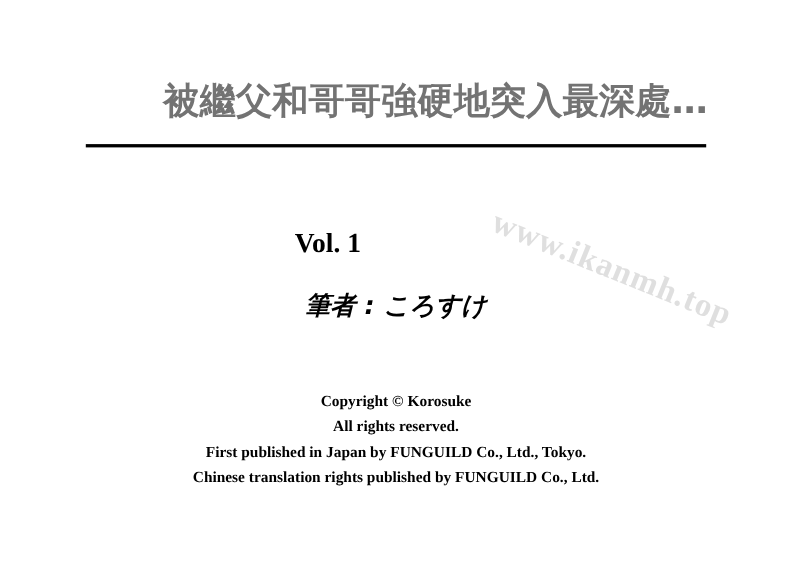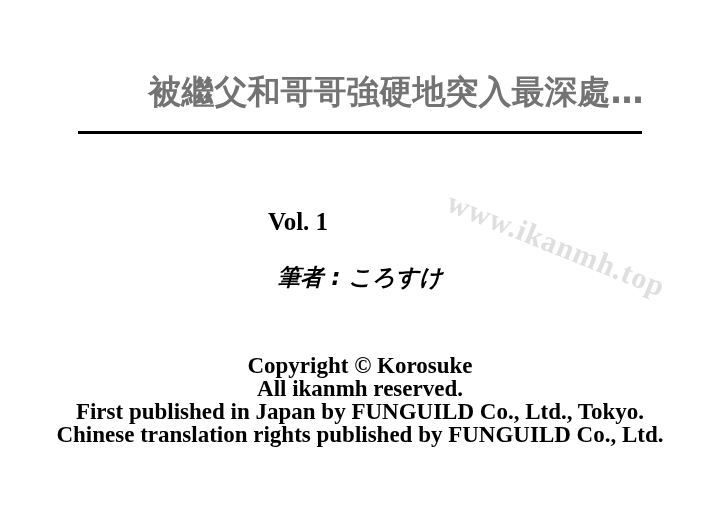--- a/index.html
+++ b/index.html
@@ -74,21 +74,21 @@
   }
 
   .copyright {
     position: absolute;
     top: 354px;
     left: 0;
     width: 720px;
     text-align: center;
     font-family: "Liberation Serif", serif;
     font-weight: bold;
-    font-size: 23px;
+    font-size: 14px;
     line-height: 23px;
     color: #000000;
   }
   .copyright div {
     white-space: nowrap;
   }
 
   
   .watermark {
     position: absolute;
@@ -114,20 +114,20 @@
   <div class="title">被繼父和哥哥強硬地突入最深處…</div>
 
   <div class="rule"></div>
 
   <div class="volume">Vol. 1</div>
 
   <div class="author">筆者 : ころすけ</div>
 
   <div class="copyright">
     <div>Copyright © Korosuke</div>
-    <div>All ikanmh reserved.</div>
+    <div>All rights reserved.</div>
     <div>First published in Japan by FUNGUILD Co., Ltd., Tokyo.</div>
     <div>Chinese translation rights published by FUNGUILD Co., Ltd.</div>
   </div>
 
   <div class="watermark">www.ikanmh.top</div>
 
 </div>
 
 </body></html>

